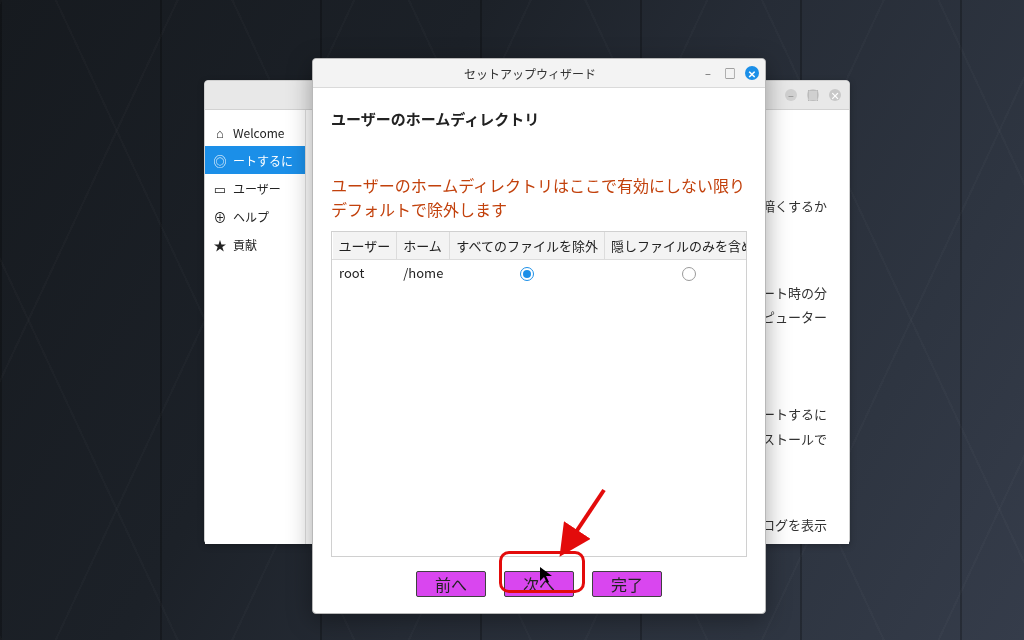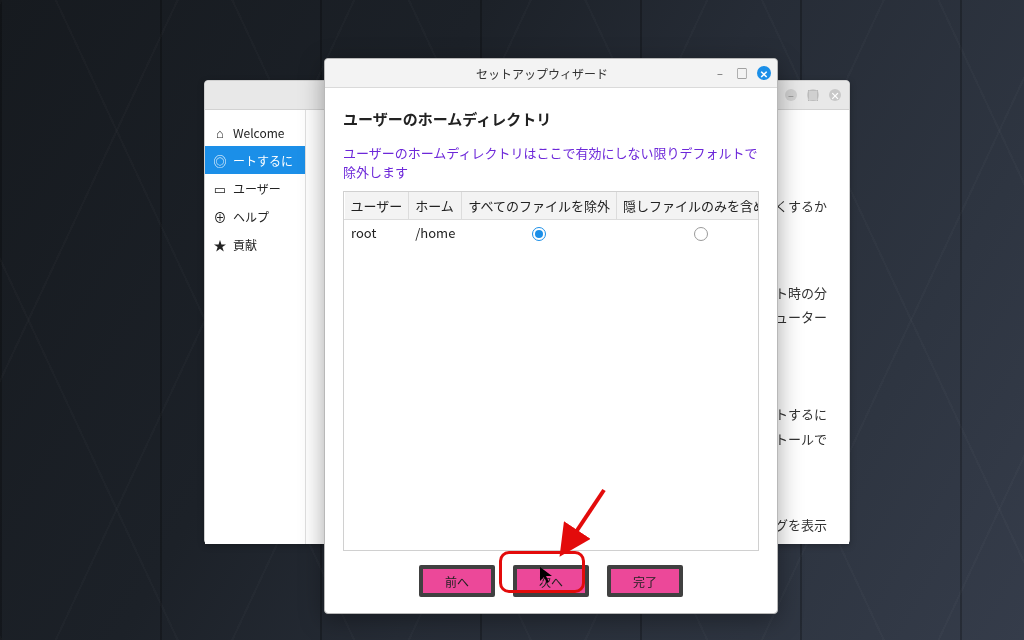--- a/index.html
+++ b/index.html
@@ -26,47 +26,47 @@
   .bgwin .body{display:flex;height:calc(100% - 28px);}  
   .sidebar{width:100px;background:#fff;border-right:1px solid #e0e0e0;padding-top:8px;}
   .sbitem{display:flex;align-items:center;gap:6px;height:28px;padding:0 8px;color:#222;font-size:12px;white-space:nowrap;overflow:hidden;}
   .sbitem.sel{background:#1b8fe8;color:#fff;}
   .sbicon{width:14px;display:flex;justify-content:center;font-size:13px;line-height:1;}
   .bgcontent{flex:1;background:#fff;padding:26px 22px 12px;color:#333;font-size:13px;line-height:1.9;}
   .bgcontent .spacer{height:58px;}
   .bgcontent p{margin:0;text-align:right;white-space:nowrap;}
 
   
-  .wiz{position:absolute;left:324px;top:58px;width:452px;height:554px;
+  .wiz{position:absolute;left:312px;top:58px;width:452px;height:554px;
     background:#fff;border:1px solid #b8b8b8;border-radius:4px;
     box-shadow:0 6px 24px rgba(0,0,0,.35);display:flex;flex-direction:column;}
   .wiz .titlebar{height:28px;border-bottom:1px solid #dadada;display:flex;align-items:center;
     border-radius:4px 4px 0 0;background:#f3f3f3;}
   .wiz .ttl{flex:1;text-align:center;font-size:12px;color:#333;}
   .wiz .winbtns{display:flex;gap:8px;padding:0 6px;align-items:center;font-size:11px;color:#555;}
   .wiz .wbtn{width:14px;height:14px;display:flex;align-items:center;justify-content:center;}
   .wiz .wbtn.close{background:#1b8fe8;color:#fff;border-radius:50%;font-size:10px;font-weight:bold;}
 
   .wiz .content{flex:1;padding:20px 18px 0;display:flex;flex-direction:column;min-height:0;}
   .wiz h1{margin:0 0 14px;font-size:15px;font-weight:600;}
-  .wiz .desc{font-size:13px;color:#6d28d9;margin-bottom:10px;}
+  .wiz .desc{font-size:16px;color:#c2410c;margin-bottom:10px;margin-top:30px;}
 
   .tablewrap{flex:1;border:1px solid #d0d0d0;overflow:hidden;position:relative;background:#fff;min-height:0;}
   table{border-collapse:collapse;width:100%;font-size:13px;}
   th{background:#f3f3f3;border:1px solid #dcdcdc;border-top:none;padding:4px 6px;font-weight:400;text-align:left;white-space:nowrap;}
   th:first-child{border-left:none;}
   td{padding:3px 6px;border-left:1px solid transparent;white-space:nowrap;margin-left:9px;}
   td.c{text-align:center;}
   .radio{display:inline-block;width:12px;height:12px;border:1px solid #9a9a9a;border-radius:50%;vertical-align:middle;position:relative;}
   .radio.on{border-color:#1b8fe8;}
   .radio.on::after{content:"";position:absolute;inset:2px;border-radius:50%;background:#1b8fe8;}
 
   .footer{display:flex;justify-content:center;gap:18px;padding:14px 0 16px;}
-  .btn{min-width:68px;height:24px;border:4px solid #404040;background:#ec4899;border-radius:2px;
-    display:flex;align-items:center;justify-content:center;font-size:12px;color:#222;cursor:pointer;}
+  .btn{min-width:68px;height:24px;border:1px solid #404040;background:#d946ef;border-radius:2px;
+    display:flex;align-items:center;justify-content:center;font-size:16px;color:#222;cursor:pointer;}
 
   
   .annot{position:absolute;left:499px;top:551px;width:80px;height:36px;border:3px solid #e30b0b;border-radius:10px;pointer-events:none;}
   .arrow{position:absolute;left:556px;top:486px;pointer-events:none;}
   .cursor{position:absolute;left:539px;top:566px;pointer-events:none;}
 </style>
 </head>
 <body>
 
 <div class="desktop"></div>

